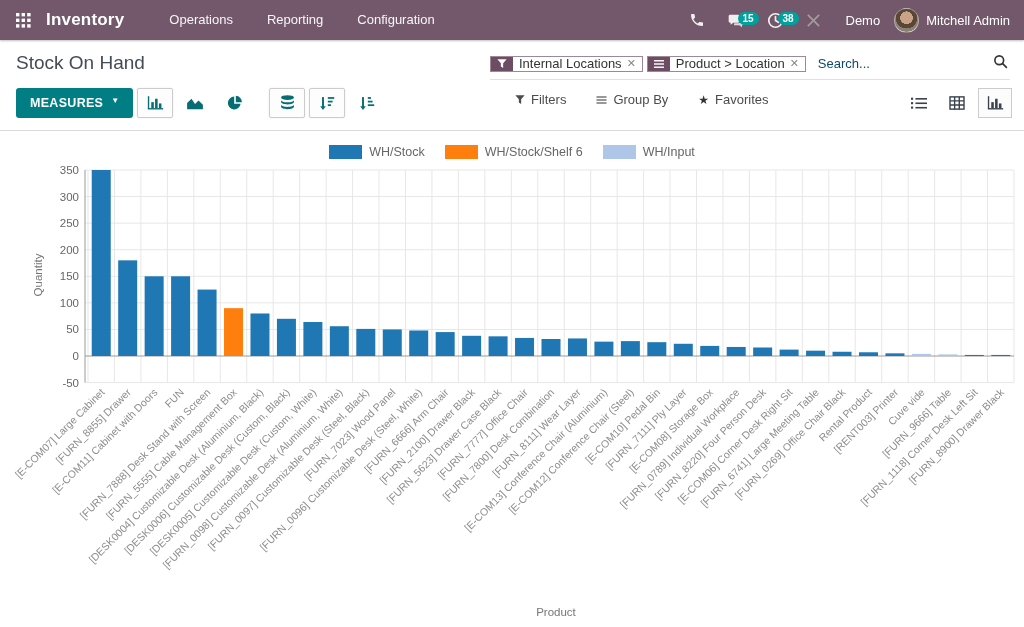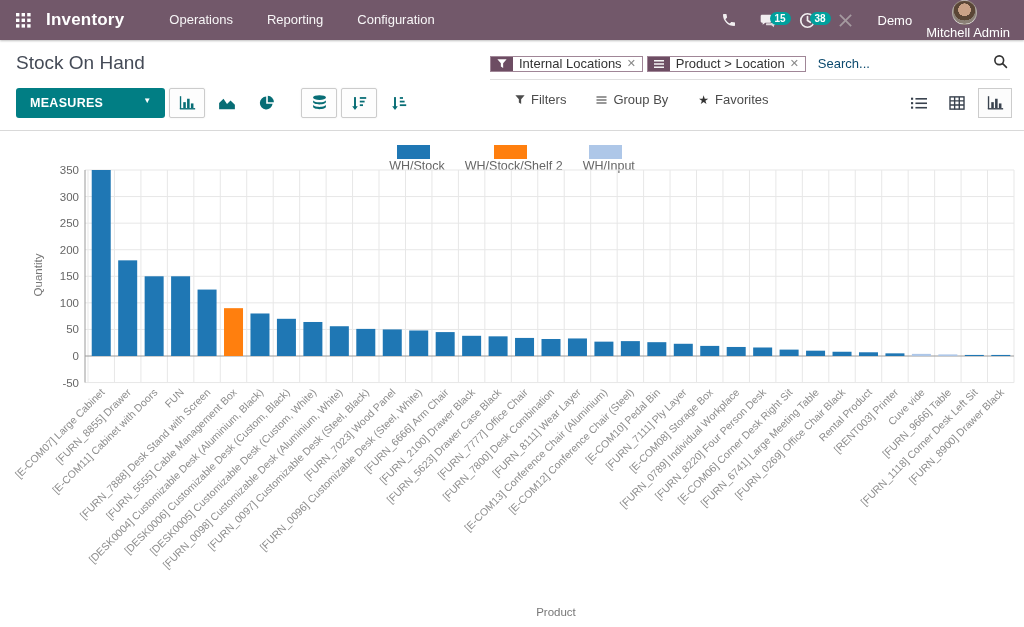--- a/index.html
+++ b/index.html
@@ -5,54 +5,54 @@
   * { margin:0; padding:0; box-sizing:border-box; }
   html,body { width:1024px; height:627px; font-family:"Liberation Sans", sans-serif; background:#fff; overflow:hidden; }
   .topbar { position:absolute; top:0; left:0; width:1024px; height:40px; background:#72586A; display:flex; align-items:center; color:#fff; box-shadow:0 1px 2px rgba(0,0,0,.25); z-index:5; }
   .apps-btn { width:46px; height:40px; display:flex; align-items:center; justify-content:center; cursor:pointer; }
   .app-name { font-size:17px; font-weight:bold; margin-right:28px; letter-spacing:.2px; }
   .nav-item { font-size:13px; padding:0 17px; line-height:40px; color:rgba(255,255,255,.95); cursor:pointer; }
   .topbar-right { margin-left:auto; display:flex; align-items:center; height:40px; }
   .icon-btn { position:relative; padding:0 11px; height:40px; display:flex; align-items:center; color:rgba(255,255,255,.9); cursor:pointer; }
   .badge { position:absolute; top:12px; left:22px; background:#00A09D; color:#fff; font-size:10px; font-weight:bold; border-radius:8px; padding:1px 5px; line-height:11px; }
   .company { font-size:13px; padding:0 14px; }
-  .user { display:flex; align-items:center; padding-right:14px; cursor:pointer;flex-direction:column; }
+  .user { display:flex; align-items:center; padding-right:14px; cursor:pointer; }
   .avatar { width:25px; height:25px; border-radius:50%; margin-right:7px;
     background: radial-gradient(circle at 50% 38%, #caa287 0 34%, #5a4636 35% 58%, #8a8076 59% 75%, #b9b4ae 76%);
     border:1px solid rgba(255,255,255,.35); }
   .user-name { font-size:13px; }
 
   .control-panel { position:absolute; top:40px; left:0; width:1024px; height:91px; background:#fff; border-bottom:1px solid #d9d9d9; }
   .cp-row1 { display:flex; justify-content:space-between; align-items:flex-start; padding:12px 14px 0 16px; }
   .page-title { font-size:19px; color:#454b57; }
   .search-area { width:520px; display:flex; align-items:center; border-bottom:1px solid #e0e0e0; padding-bottom:6px; margin-top:2px; }
   .facet { display:inline-flex; align-items:stretch; border:1px solid #a08697; margin-right:4px; height:16px; }
   .facet-icon { background:#6d4d63; color:#fff; width:22px; display:flex; align-items:center; justify-content:center; }
   .facet-label { display:flex; align-items:center; font-size:13px; color:#333; padding:0 6px; }
   .facet-x { font-size:11px; color:#888; margin-left:5px; cursor:pointer; }
   .search-placeholder { color:#0c4a6e; font-size:13px; margin-left:8px; flex:1; }
   .search-glass { color:#333; margin-right:2px; cursor:pointer; }
 
   .cp-row2 { position:relative; display:flex; align-items:center; padding:8px 16px 0 16px; }
-  .measures-btn { background:#017E84; color:#fff; font-size:12.5px; font-weight:bold; border:none; border-radius:3px; padding:8px 14px; display:flex; cursor:pointer; letter-spacing:.3px;gap:32px; }
+  .measures-btn { background:#017E84; color:#fff; font-size:12.5px; font-weight:bold; border:none; border-radius:3px; padding:8px 14px; display:flex; cursor:pointer; letter-spacing:.3px; }
   .caret { font-size:8px; margin-left:8px; }
   .tool-icon { width:36px; height:30px; display:flex; align-items:center; justify-content:center; color:#076d75; margin-left:4px; cursor:pointer; border:1px solid transparent; border-radius:2px; }
   .tool-icon.active { border:1px solid #ccc; background:#fdfdfd; box-shadow:0 0 2px rgba(0,0,0,.08); }
   .tool-gap { width:12px; }
   .fgf-group { position:absolute; left:515px; top:12px; display:flex; align-items:center; }
   .fgf-item { display:flex; align-items:center; font-size:13px; color:#4c4c4c; margin-right:30px; cursor:pointer; }
   .fgf-item .mini-icon { margin-right:6px; color:#4c4c4c; display:flex; }
   .star { color:#333; font-size:12px; margin-right:6px; }
   .switcher { position:absolute; right:12px; top:8px; display:flex; align-items:center; }
   .sw-btn { width:34px; height:30px; display:flex; align-items:center; justify-content:center; color:#39424e; cursor:pointer; border:1px solid transparent; margin-left:4px; }
   .sw-btn.active { border:1px solid #ccc; background:#fcfcfc; }
 
   .chart-area { position:absolute; top:131px; left:0; width:1024px; height:496px; background:#fff; }
   .legend { position:absolute; top:14px; left:0; width:1024px; display:flex; justify-content:center; align-items:center; }
-  .legend-item { display:flex; align-items:center; margin:0 10px; cursor:pointer;flex-direction:column; }
+  .legend-item { display:flex; align-items:center; margin:0 10px; cursor:pointer; }
   .legend-swatch { width:33px; height:14px; margin-right:7px; }
   .legend-label { font-size:12.5px; color:#666; }
   #chart-svg { position:absolute; top:0; left:0; }
   #chart-svg text { font-family:"Liberation Sans", sans-serif; }
 </style>
 </head>
 <body>
 
 <div class="topbar">
   <div class="apps-btn">
@@ -256,21 +256,21 @@
 </div>
 
 <div class="chart-area">
   <div class="legend" id="legend">
       <span class="legend-item">
         <span class="legend-swatch" style="background: rgb(31, 119, 180);"></span>
         <span class="legend-label">WH/Stock</span>
       </span>
       <span class="legend-item">
         <span class="legend-swatch" style="background: rgb(255, 127, 14);"></span>
-        <span class="legend-label">WH/Stock/Shelf 2</span>
+        <span class="legend-label">WH/Stock/Shelf 6</span>
       </span>
       <span class="legend-item">
         <span class="legend-swatch" style="background: rgb(174, 199, 232);"></span>
         <span class="legend-label">WH/Input</span>
       </span>
     </div>
   <svg id="chart-svg" width="1024" height="496" viewBox="0 0 1024 496">
     <text x="42" y="144" transform="rotate(-90 42 144)" text-anchor="middle" font-size="11.5" fill="#777">Quantity</text>
     <text x="556" y="485" text-anchor="middle" font-size="11.5" fill="#777">Product</text>
     <g id="plot">

